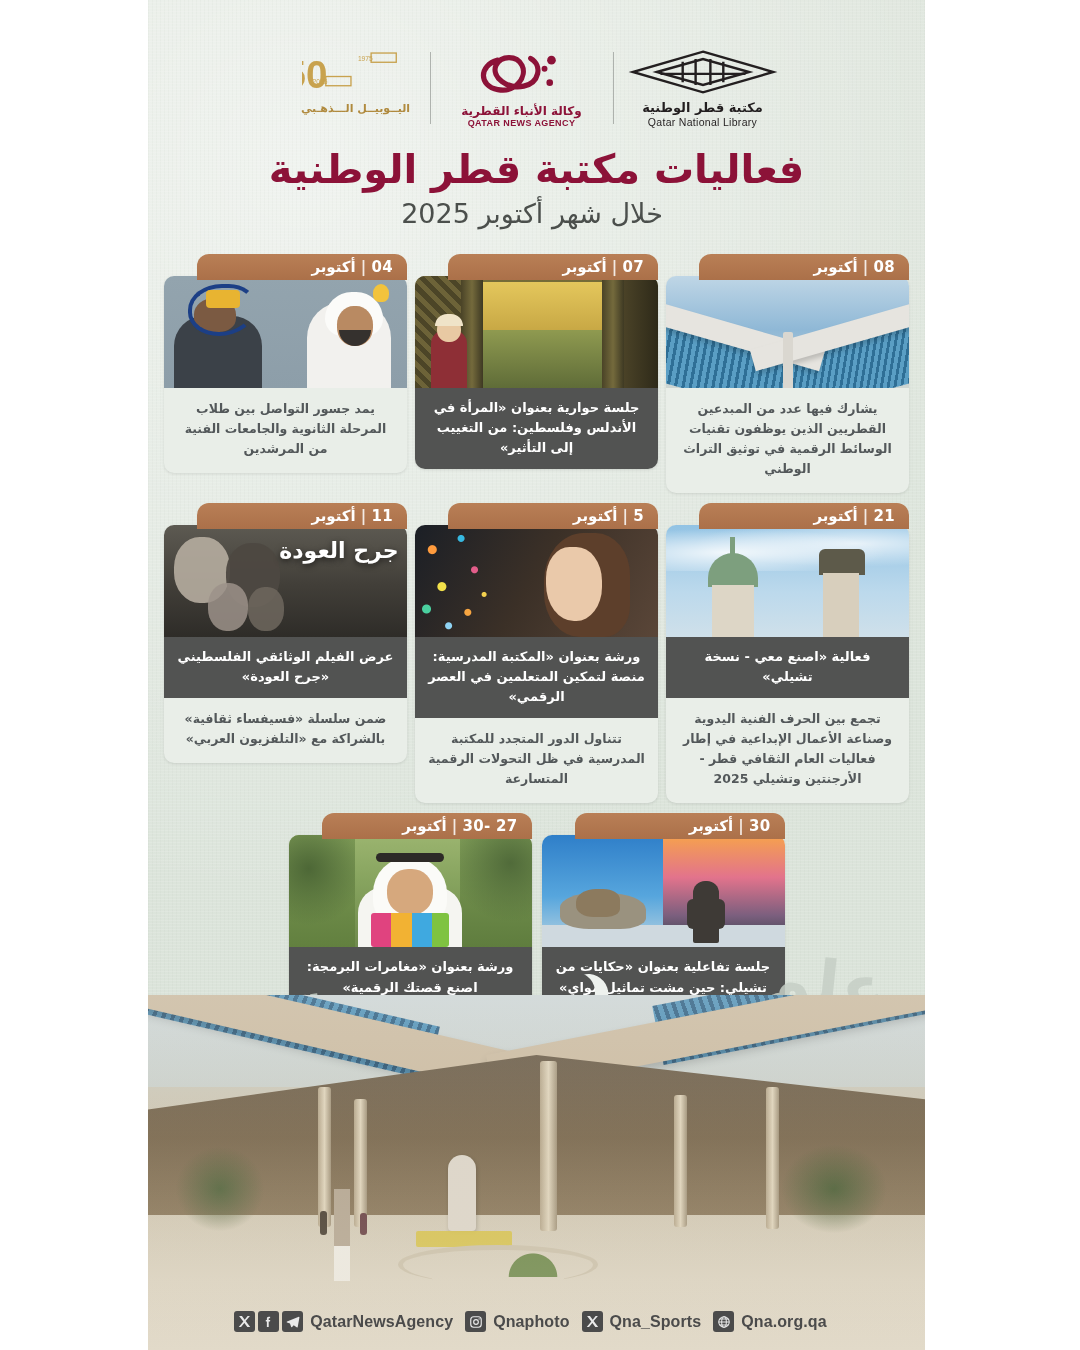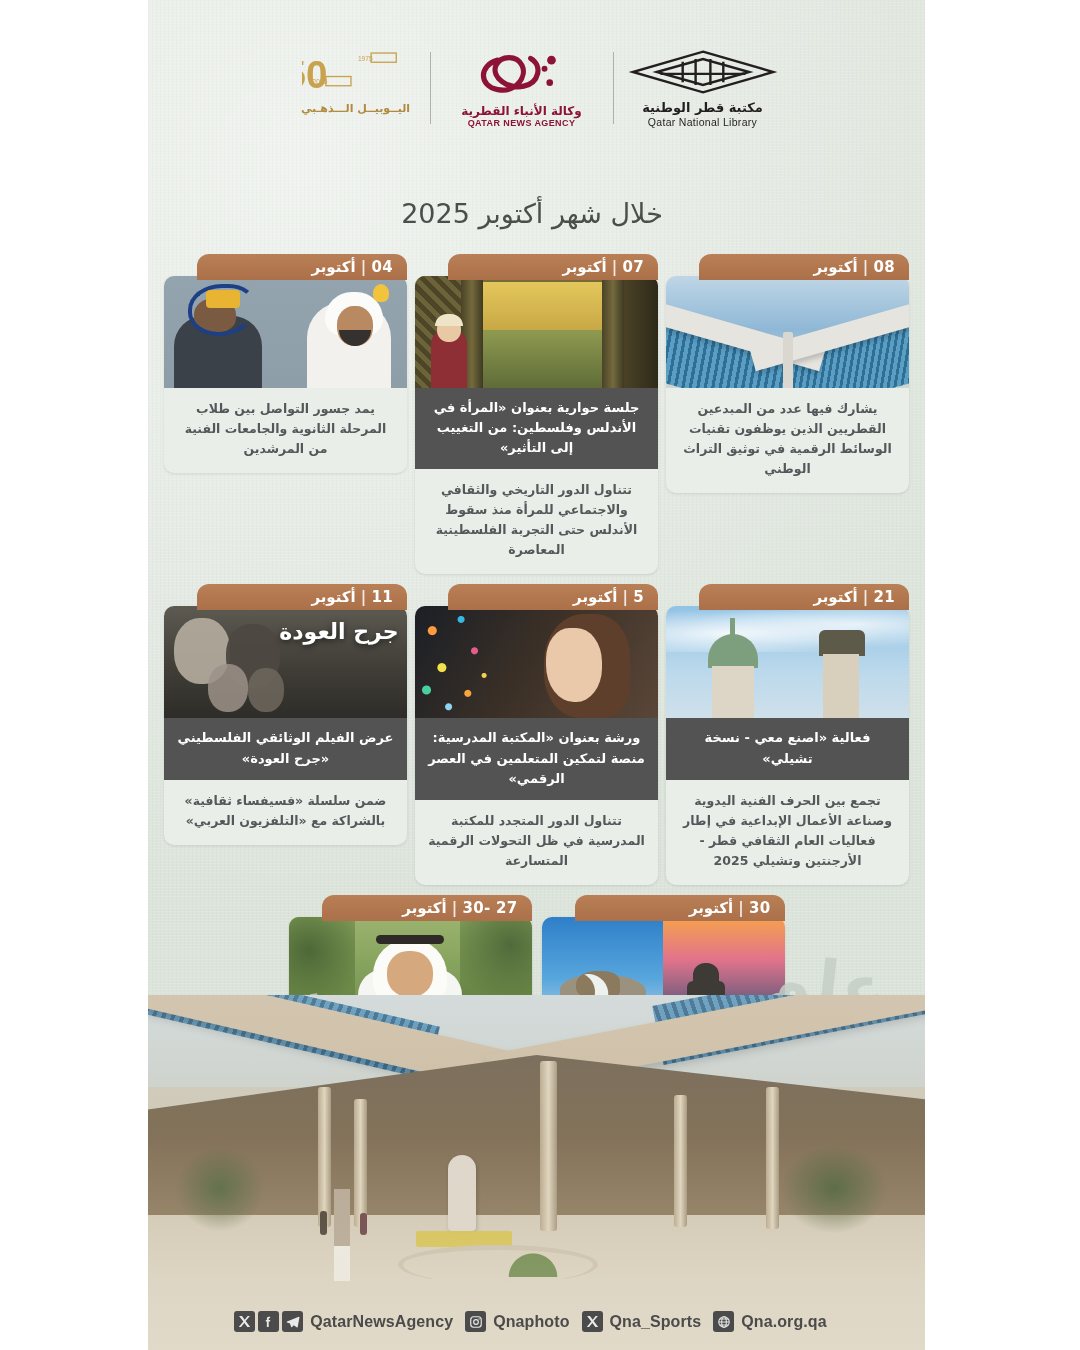--- a/index.html
+++ b/index.html
@@ -298,20 +298,21 @@
         <rect x="78" y="6" width="30" height="11" fill="none" stroke="#c8a24e" stroke-width="1.6"></rect>
         <text x="80" y="15" font-size="8" fill="#c8a24e" font-family="Liberation Sans, sans-serif">1975</text>
         <rect x="24" y="34" width="30" height="11" fill="none" stroke="#c8a24e" stroke-width="1.6"></rect>
         <text x="26" y="43" font-size="8" fill="#c8a24e" font-family="Liberation Sans, sans-serif">2025</text>
       </svg>
       <div class="lname">اليــوبيــل الـــذهـبي</div>
     </div>
 
   </div>
 
+  <div class="title-main">فعاليات مكتبة قطر الوطنية</div>
   <div class="title-sub">خلال شهر أكتوبر 2025</div>
 
   <div class="grid">
 
     <div class="row">
 
       <div class="card">
         <div class="badge">
           <span>08</span>
           <span class="sep">|</span>
@@ -341,21 +342,20 @@
               <div class="land"></div>
             <div class="fL"></div>
               <div class="fR"></div>
             <div class="colA"></div>
               <div class="colB"></div>
             <div class="fig"></div>
               <div class="head"></div>
               <div class="scarf"></div>
           </div>
           <div class="ovl">جلسة حوارية بعنوان «المرأة في الأندلس وفلسطين: من التغييب إلى التأثير»</div>
-          <div class="desc">تتناول الدور التاريخي والثقافي والاجتماعي للمرأة منذ سقوط الأندلس حتى التجربة الفلسطينية المعاصرة</div>
         </div>
       </div>
 
       <div class="card">
         <div class="badge">
           <span>04</span>
           <span class="sep">|</span>
           <span>أكتوبر</span>
         </div>
         <div class="cardbody">

